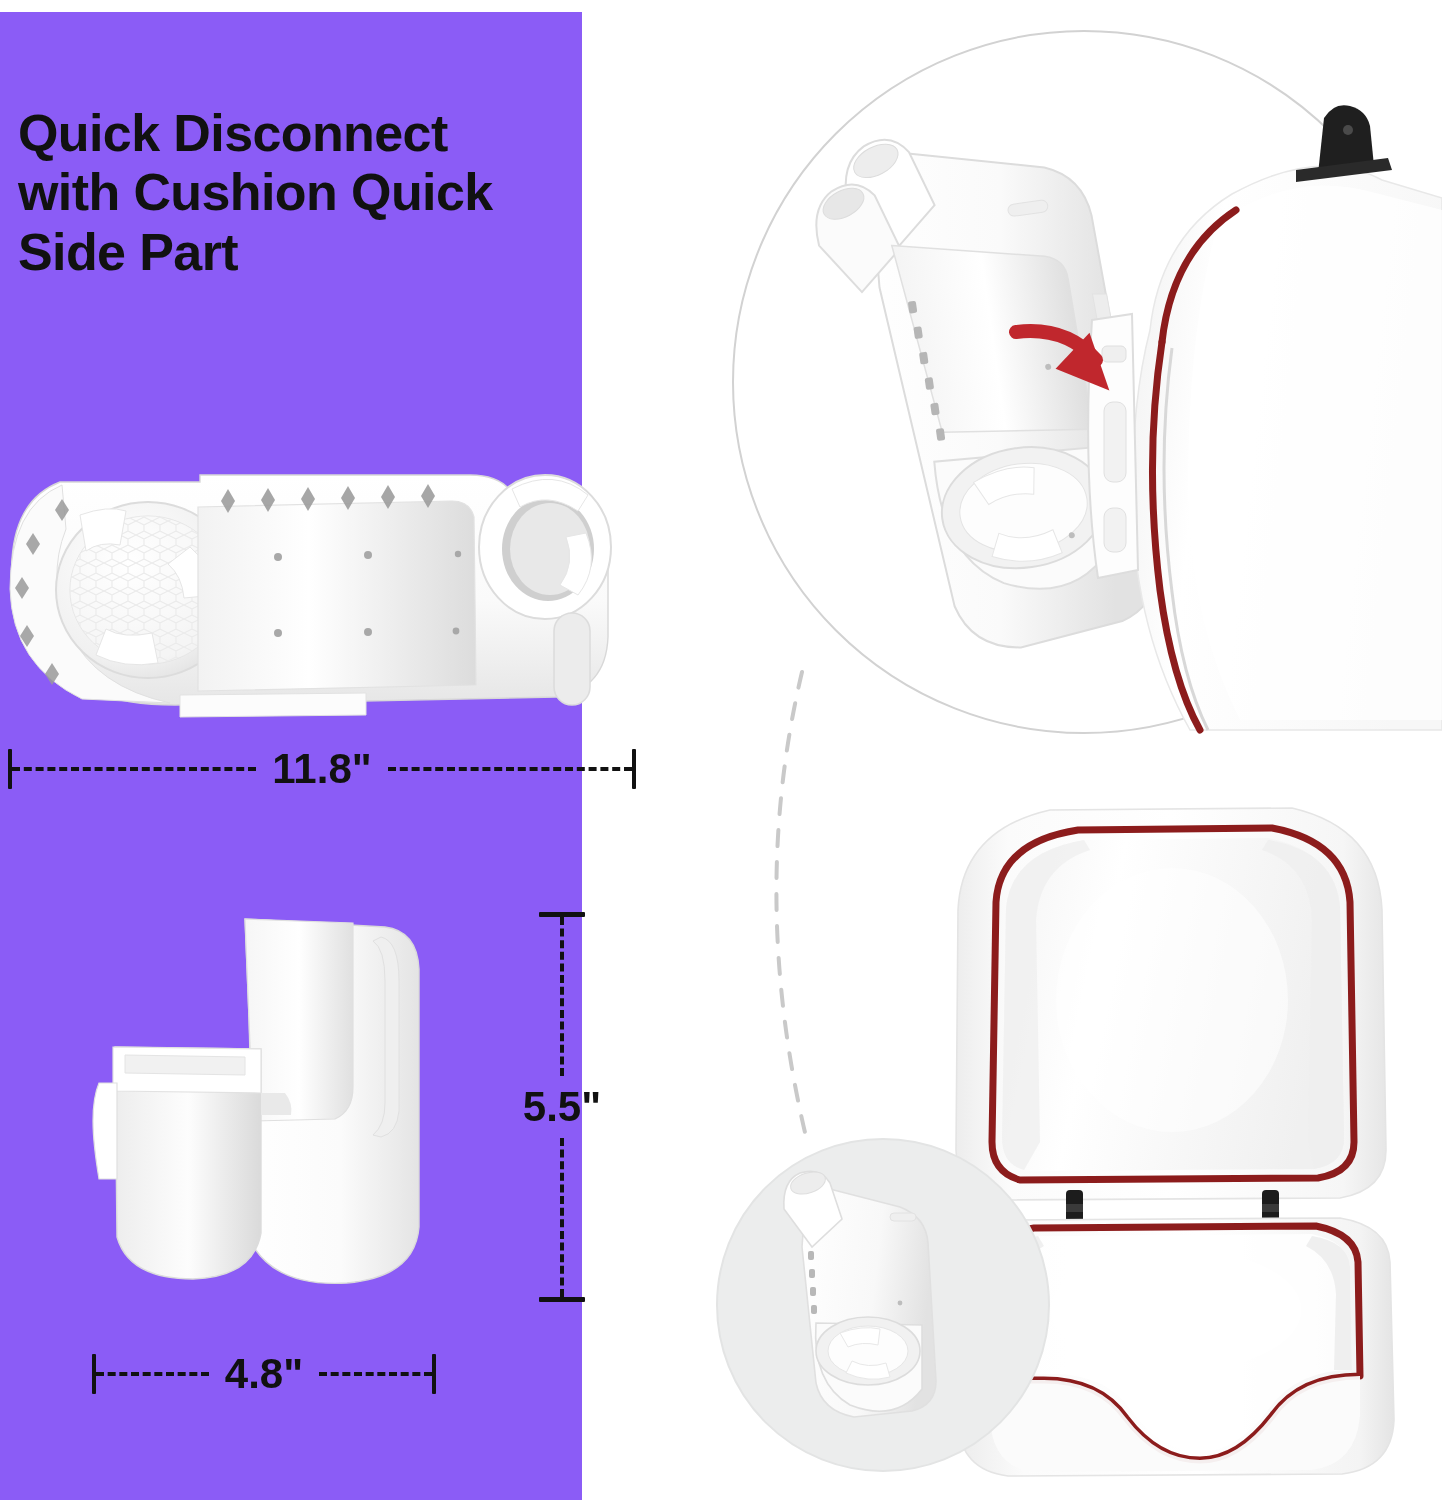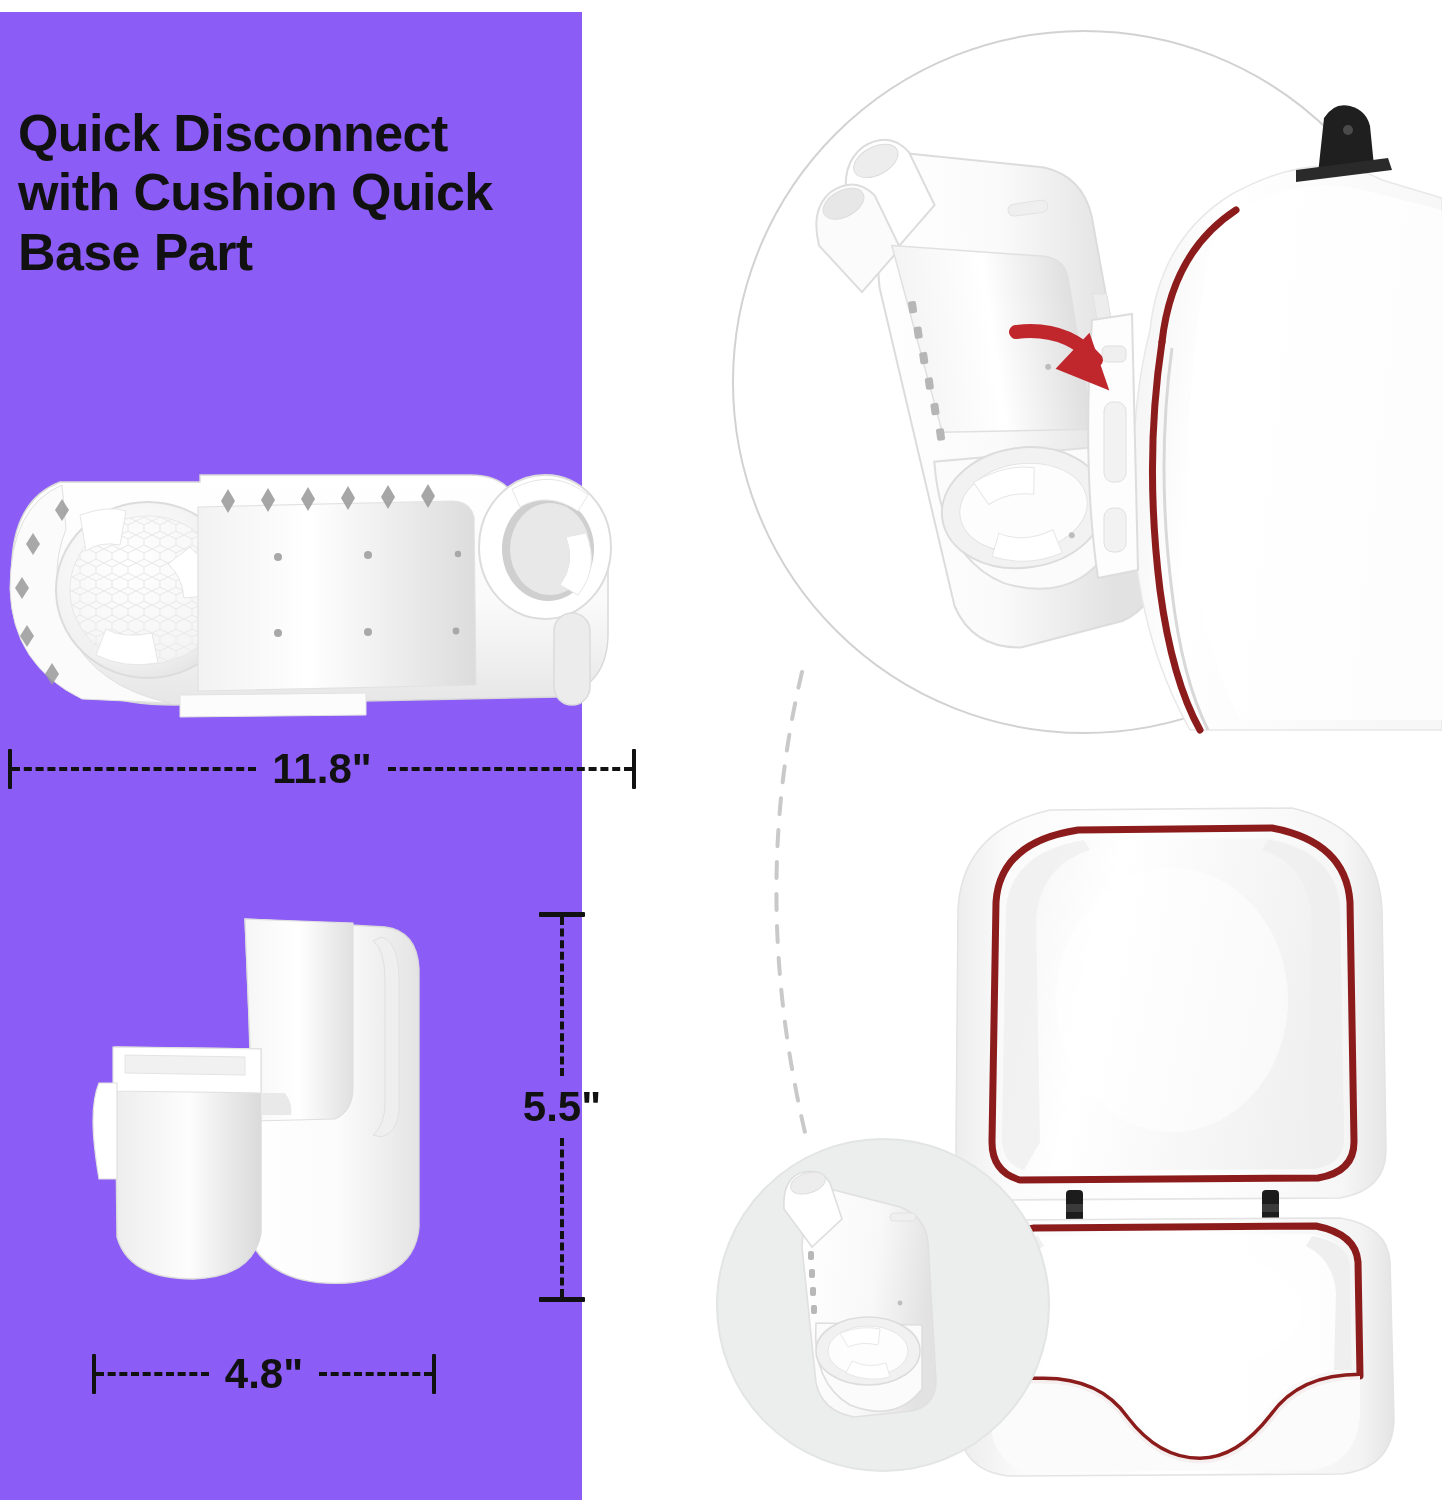--- a/index.html
+++ b/index.html
@@ -66,21 +66,21 @@
 </head>
 <body>
 
 <div id="stage">
 
   <div class="left-panel">
 
     <div class="title">
       <div>Quick Disconnect</div>
       <div>with Cushion Quick</div>
-      <div>Base Part</div>
+      <div>Side Part</div>
     </div>
 
     <div class="art" style="left:0px;top:425px;width:650px;height:290px;">
       <svg width="650" height="290" viewBox="0 0 650 290">
         <defs>
           <linearGradient id="wg1" x1="0" y1="0" x2="0" y2="1">
             <stop offset="0" stop-color="#ffffff"></stop>
             <stop offset="0.55" stop-color="#fafafa"></stop>
             <stop offset="1" stop-color="#e6e6e6"></stop>
           </linearGradient>

